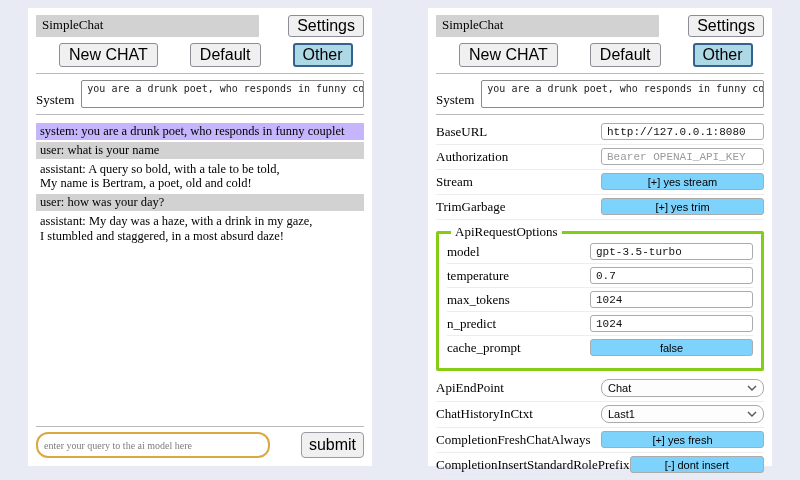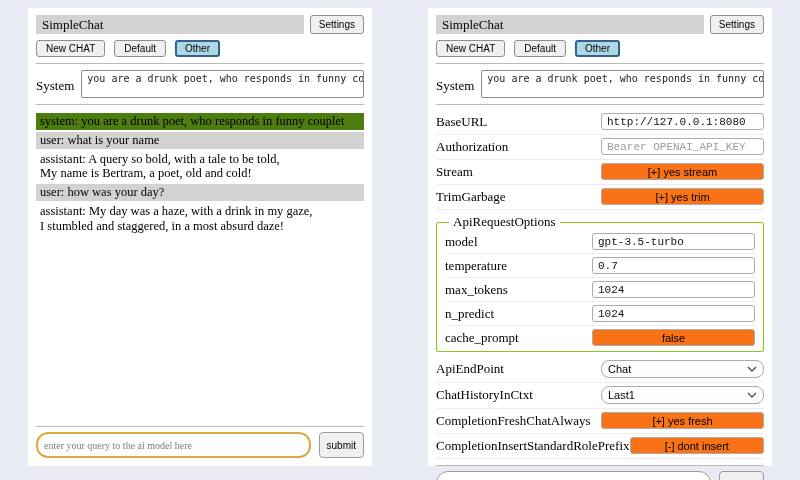--- a/index.html
+++ b/index.html
@@ -20,56 +20,57 @@
     padding: 7px 8px 8px 8px;
   }
   .titlerow { display: flex; gap: 6px; align-items: stretch; }
   .titlebar {
     flex: 1; background: #d2d2d2;
     font-weight: normal; font-size: 13px;
     padding: 2px 6px; line-height: 15px;
   }
   .btn {
     font-family: "Liberation Sans", sans-serif;
-    font-size: 10px;
+    font-size: 16px;
     background: #f0f0f0;
     border: 1px solid #8d8d97;
     border-radius: 3px;
     padding: 1px 8px;
     color: #000;
     cursor: pointer;
+    margin-left: 23px;
   }
   .toolbar { display: flex; gap: 9px; margin-top: 6px; }
   .toolbar .btn { padding: 2px 9px; }
   .btn.active {
     background: #add8e6;
     border: 2px solid #36618e;
     padding: 1px 8px;
   }
   hr.divider {
     border: none; border-top: 1px solid #b9b9b9;
     margin: 6px 0 5px 0; width: 100%;
   }
-  .sysrow { display: flex; gap: 7px; align-items: center; margin-top: 1px; }
+  .sysrow { display: flex; gap: 7px; align-items: flex-end; margin-top: 1px; }
   .syslabel { font-size: 13px; padding-top: 3px; }
   .systext {
     flex: 1; height: 28px; resize: none;
     border: 1px solid #8a8a8a; border-radius: 2px;
     font-family: "DejaVu Sans Mono", monospace;
     font-size: 10px; padding: 2px 5px; color: #222;
     outline: none; overflow: hidden; white-space: nowrap;
   }
   
   .messages { margin-top: 3px; }
   .msg {
     font-size: 12.5px; line-height: 1.18;
     padding: 1px 4px; margin-bottom: 2px;
     white-space: pre-line;
   }
-  .msg.system { background: #4d7c0f; }
+  .msg.system { background: #c4b5fd; }
   .msg.user { background: #d2d2d2; }
   .msg.assistant { background: transparent; }
   .spacer { flex: 1; }
   
   .queryrow { display: flex; gap: 8px; align-items: stretch; }
   .query {
     flex: 1; height: 26px;
     border: 1px solid #9a9aa2; border-radius: 12px;
     font-family: Liberation Serif, serif;
     font-size: 10px; padding: 2px 6px; outline: none;
@@ -88,35 +89,35 @@
   .ctrl { width: 163px; display: flex; }
   .tinput {
     width: 100%; height: 17px;
     border: 1px solid #ababab; border-radius: 3px;
     font-family: Liberation Mono, monospace;
     font-size: 11px; padding: 1px 5px; outline: none; color: #111;
   }
   .tinput::placeholder { color: #9a9a9a; }
   .wbtn {
     width: 100%; height: 17px;
-    background: #f97316; border: 1px solid #ababab; border-radius: 3px;
+    background: #7dd3fc; border: 1px solid #ababab; border-radius: 3px;
     font-family: "Liberation Sans", sans-serif; font-size: 11px;
     padding: 0 4px; cursor: pointer;
   }
   .select {
     width: 100%; height: 18px;
     border: 1px solid #ababab; border-radius: 8px;
     background: #fdfdfd;
     font-family: "Liberation Sans", sans-serif; font-size: 11px;
     display: flex; align-items: center; justify-content: space-between;
     padding: 0 6px; cursor: pointer;
   }
   fieldset.aro {
-    border: 1px solid #84cc16; border-radius: 2px;
-    margin: 4px 0 5px 0; padding: 0 8px 2px 8px;
+    border: 3px solid #84cc16; border-radius: 2px;
+    margin: 4px 0 5px 0; padding: 0 8px 9px 8px;
   }
   fieldset.aro legend { font-size: 13px; padding: 0 4px; margin-left: 4px; }
   fieldset.aro .srow { padding: 3px 0; }
 </style>
 </head>
 <body>
 
 <div class="panel">
   <div class="titlerow">
     <div class="titlebar">SimpleChat</div>

